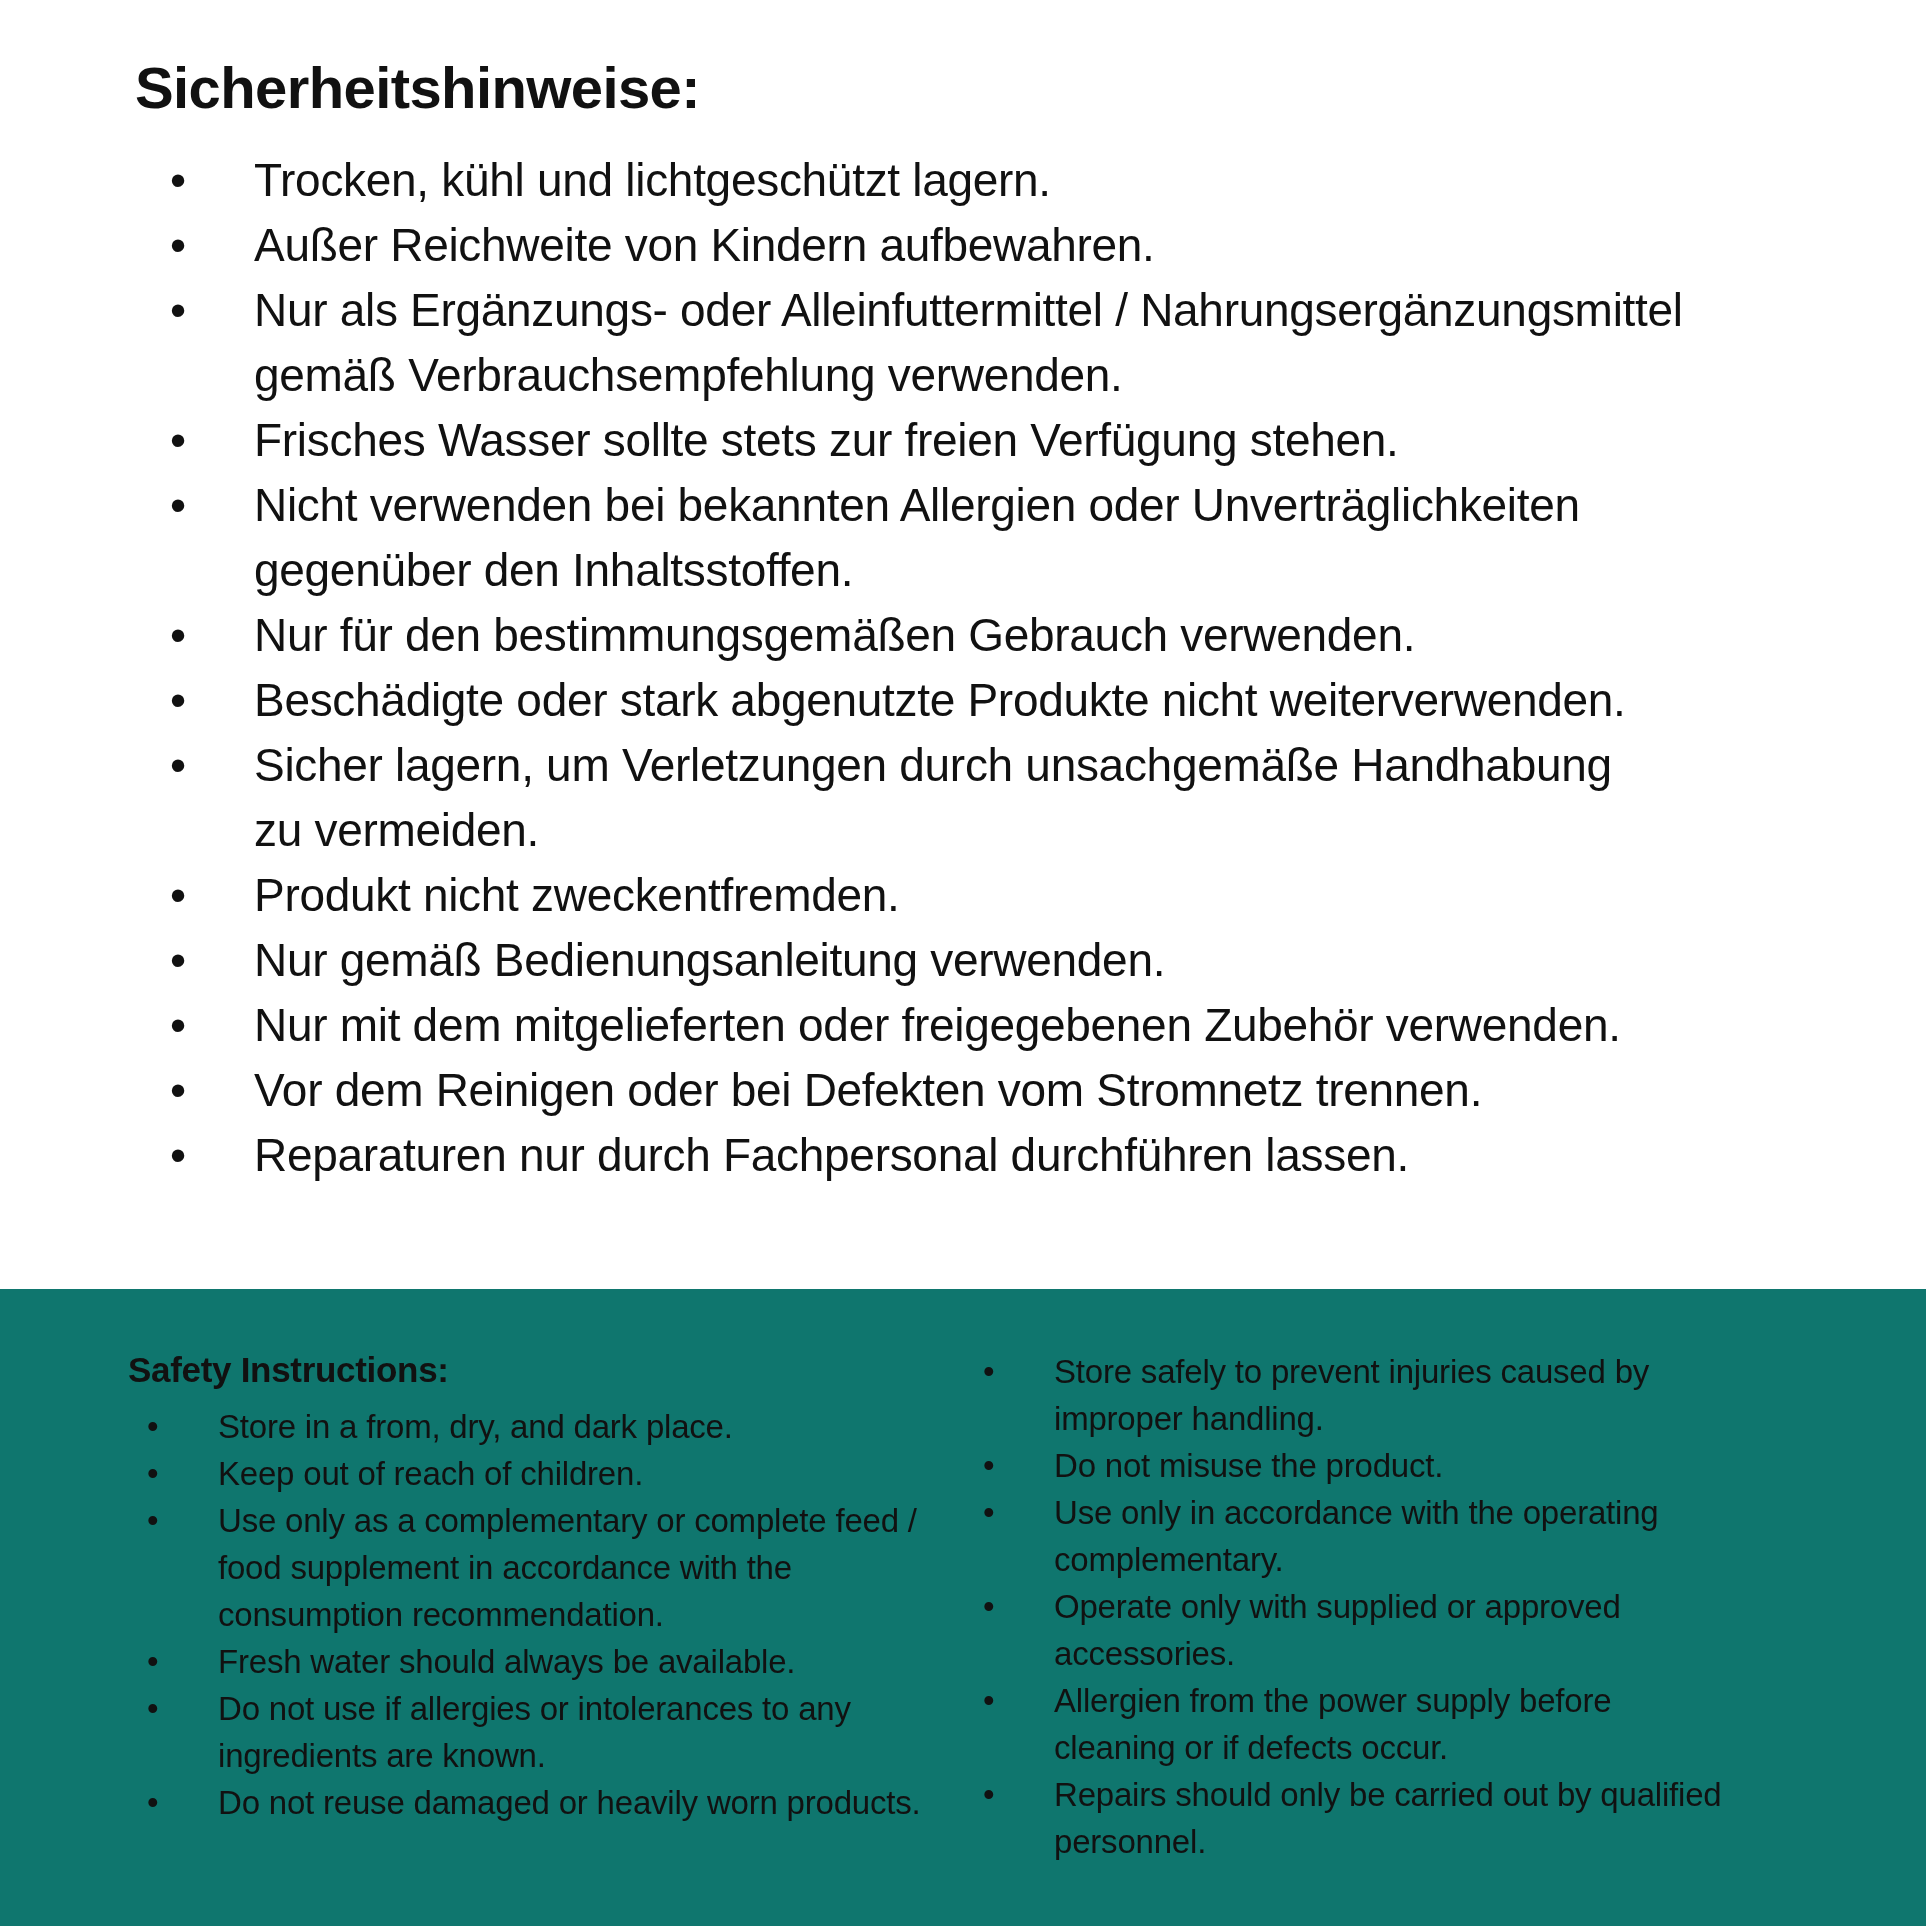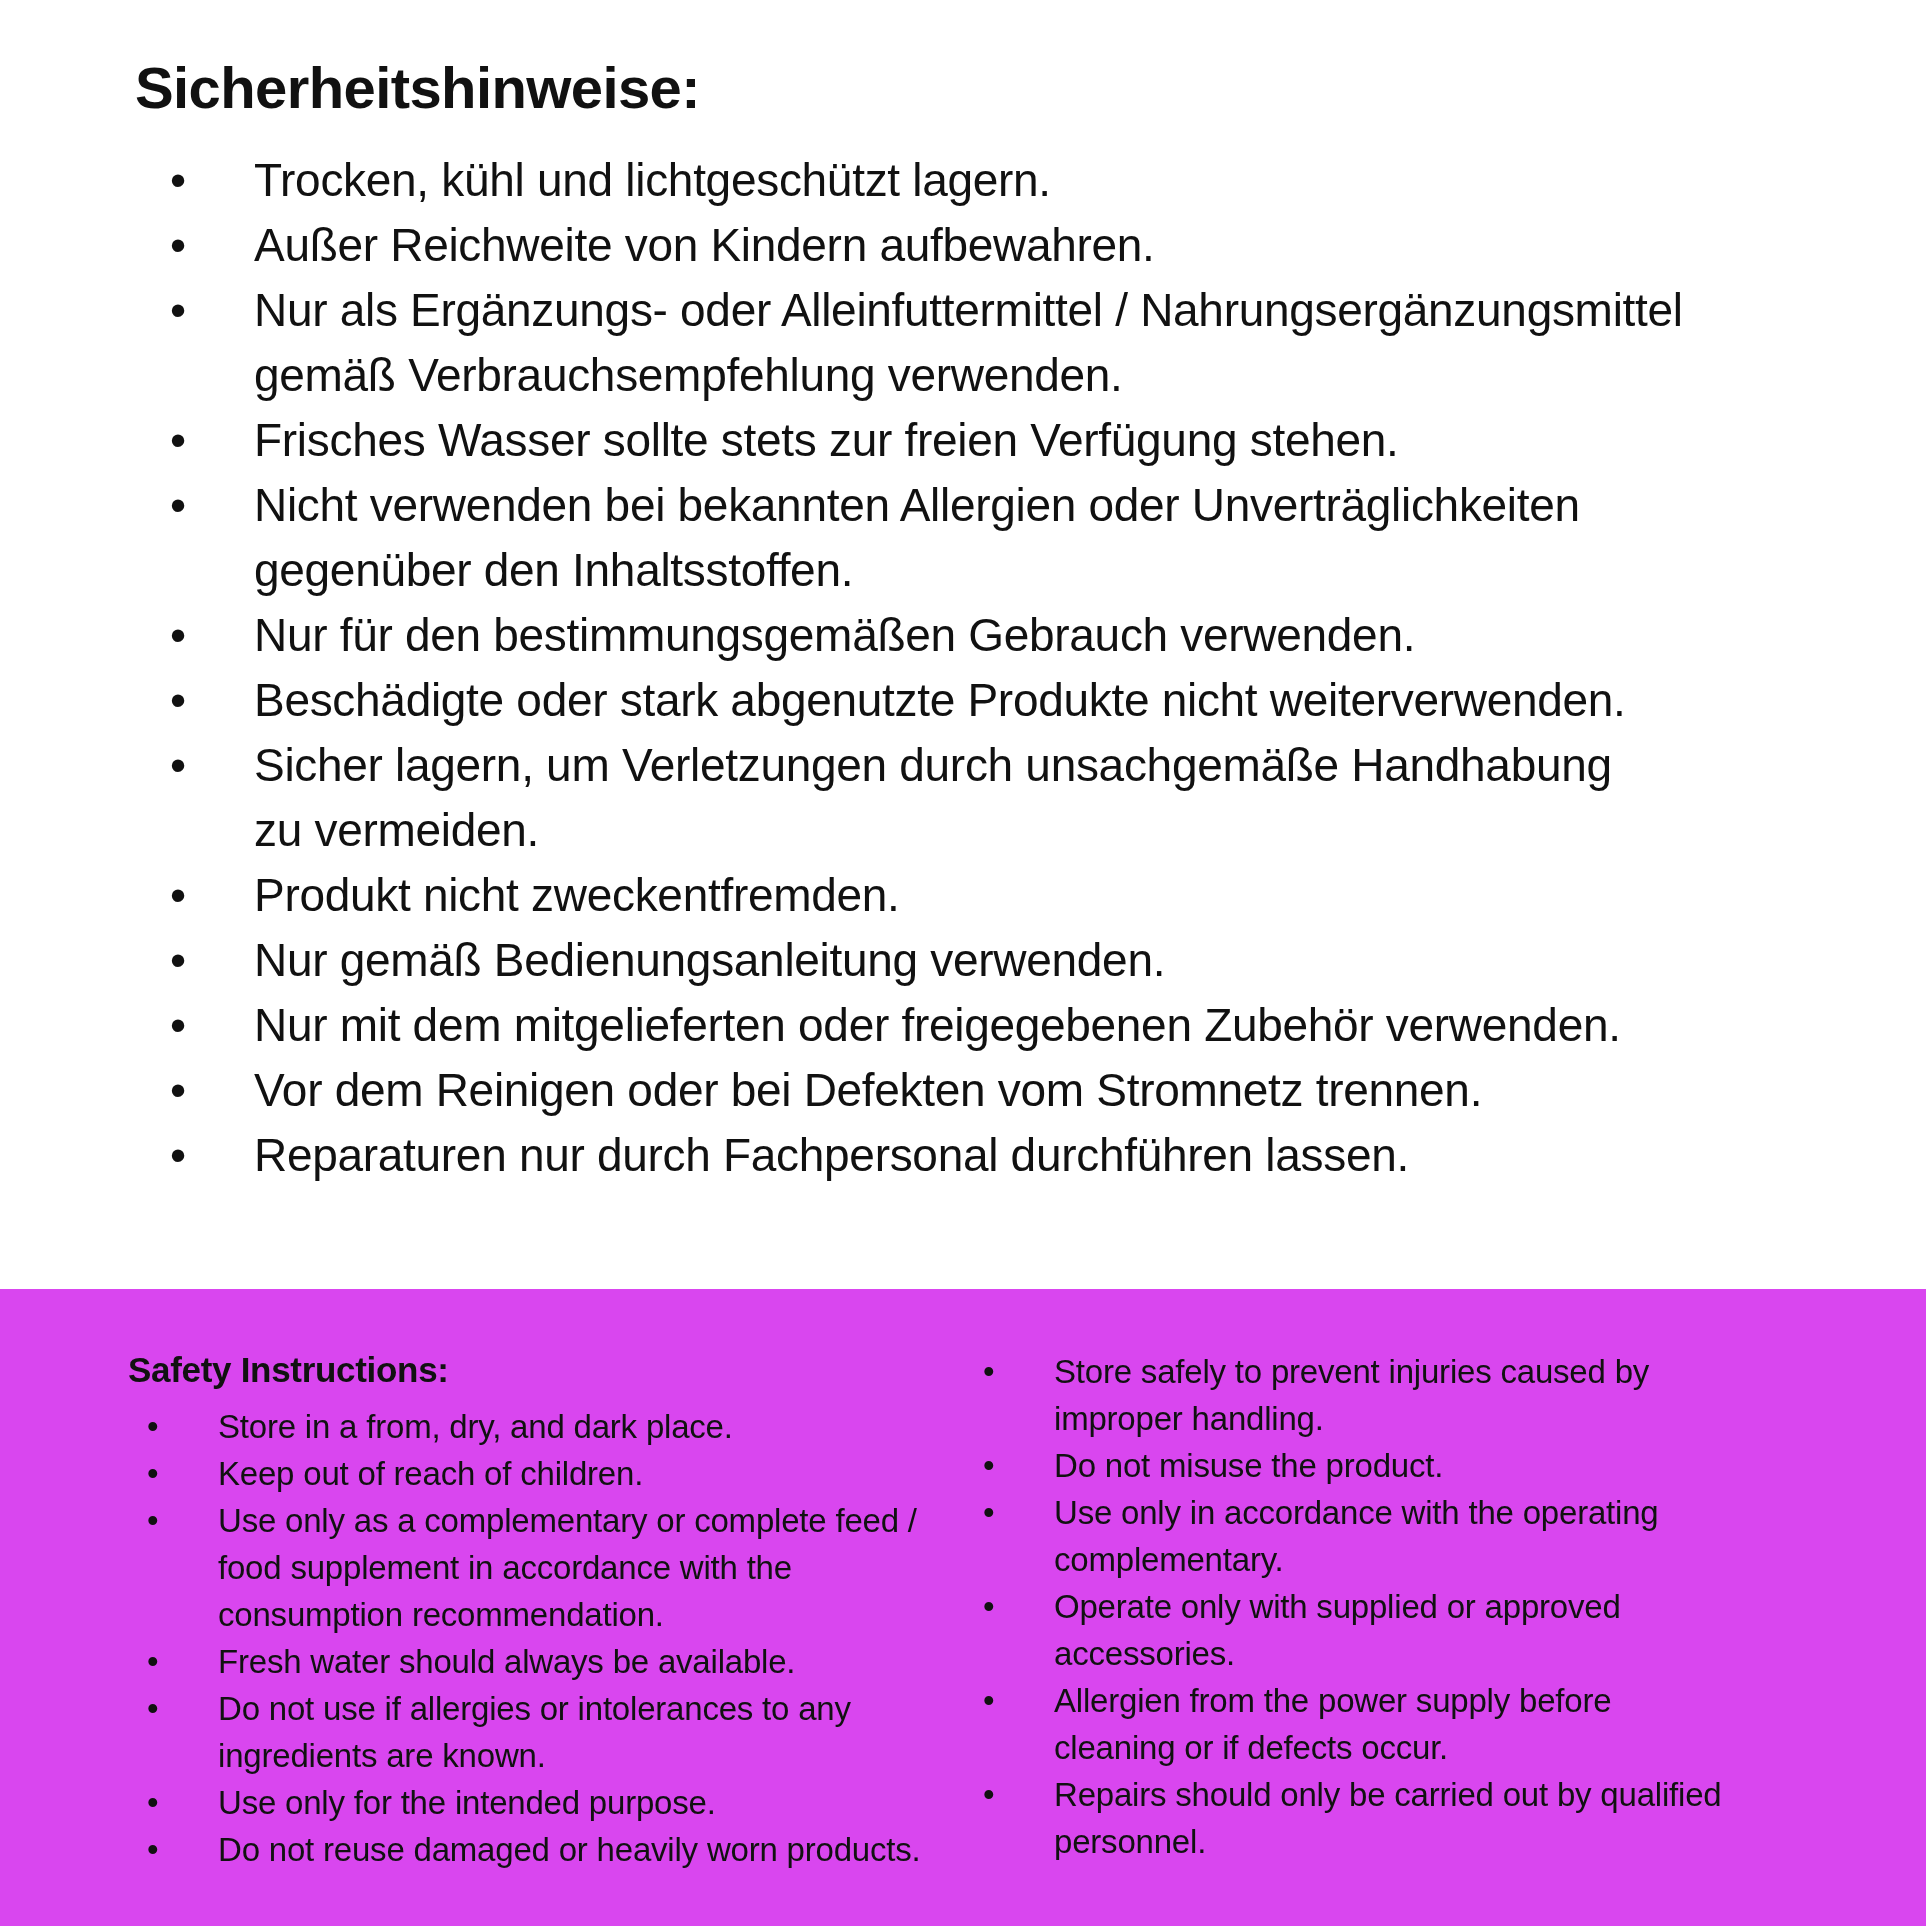--- a/index.html
+++ b/index.html
@@ -43,21 +43,21 @@
   .dot { flex: 0 0 auto; }
   .de-list .dot { width: 40px; }
   .dot::before { content: "\2022"; }
   .txt { white-space: pre-line; }
 
   
   .en-section {
     position: absolute;
     left: 0; top: 1289px;
     width: 1926px; height: 638px;
-    background: #d946ef;
+    background: #0f766e;
   }
   .en-col-left {
     position: absolute;
     left: 128px; top: 60px;
     width: 873px;
   }
   .en-col-right {
     position: absolute;
     left: 983px; top: 59px;
     width: 892px;
@@ -165,24 +165,20 @@
             <span class="dot"></span>
             <span class="txt">Fresh water should always be available.</span>
           </li>
         <li class="item">
             <span class="dot"></span>
             <span class="txt">Do not use if allergies or intolerances to any
 ingredients are known.</span>
           </li>
         <li class="item">
             <span class="dot"></span>
-            <span class="txt">Use only for the intended purpose.</span>
-          </li>
-        <li class="item">
-            <span class="dot"></span>
             <span class="txt">Do not reuse damaged or heavily worn products.</span>
           </li>
       </ul>
     </div>
     <div class="en-col-right">
       <ul class="bullets en-list">
         <li class="item">
             <span class="dot"></span>
             <span class="txt">Store safely to prevent injuries caused by
 improper handling.</span>

